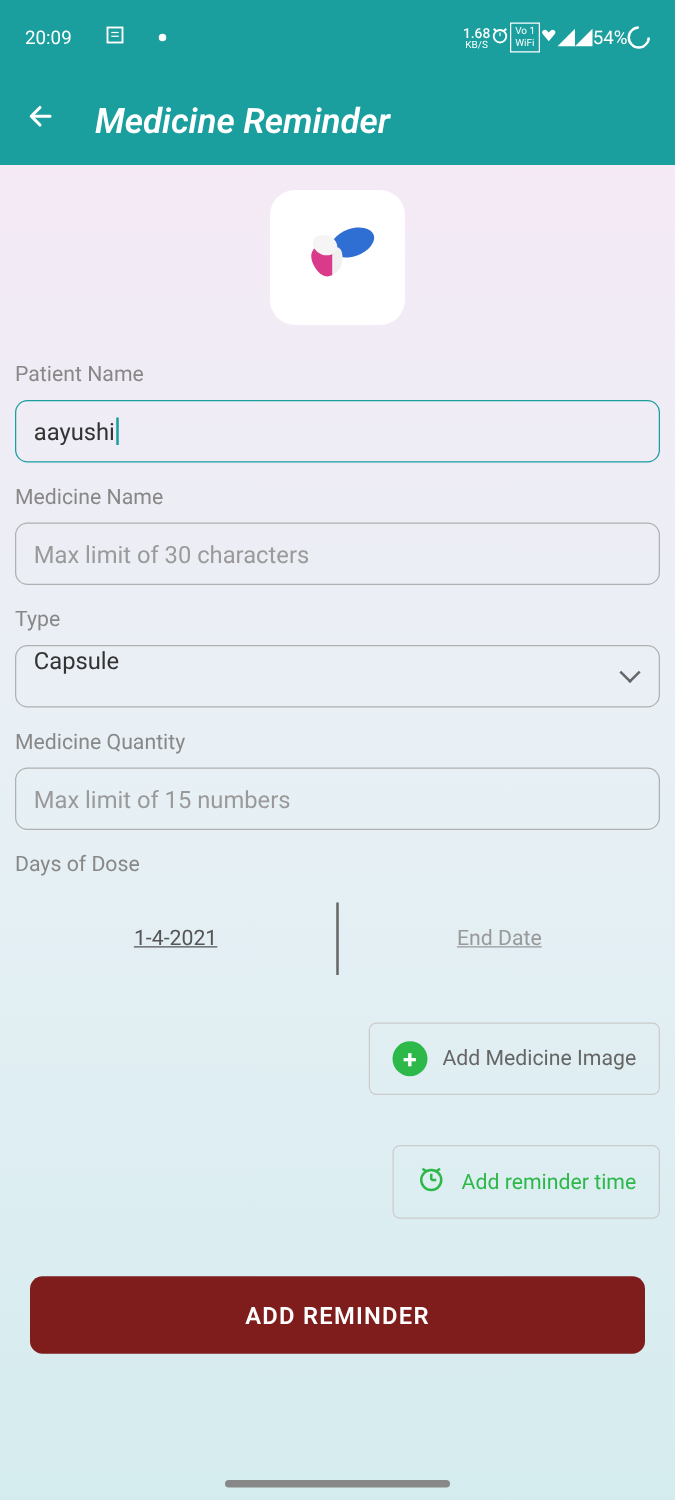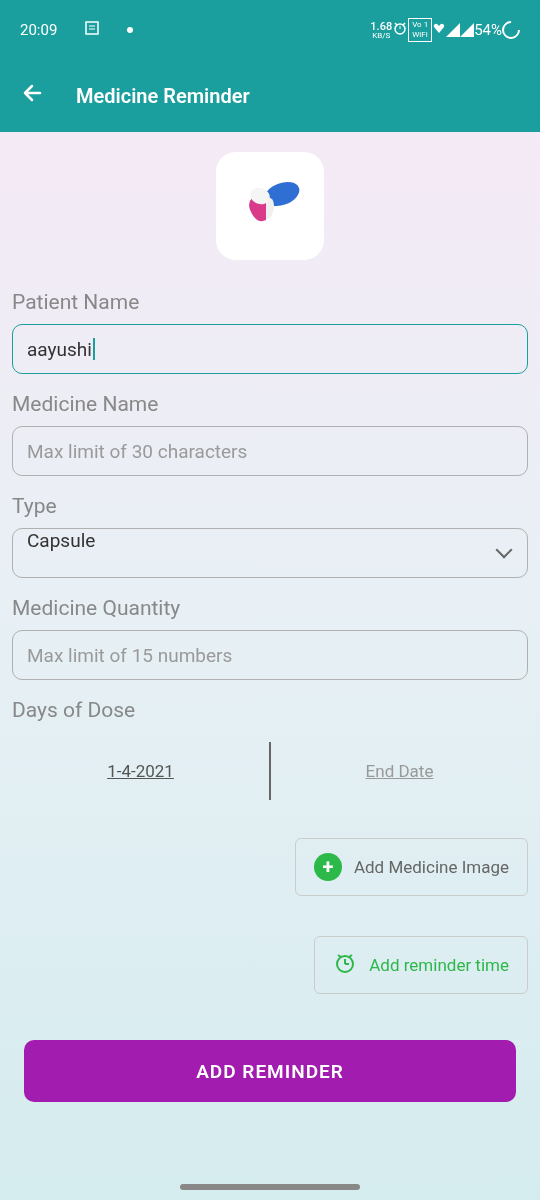--- a/index.html
+++ b/index.html
@@ -12,48 +12,48 @@
 .dot { width: 6px; height: 6px; background: #fff; border-radius: 50%; }
 .kbs { display: flex; flex-direction: column; align-items: center; font-size: 10px; line-height: 1; }
 .kbs-top { font-size: 11px; font-weight: 500; }
 .kbs-bot { font-size: 8px; }
 .wifi-box { border: 1px solid #fff; padding: 1px 3px; font-size: 8px; line-height: 1.2; }
 .signal { width: 0; height: 0; border-left: 14px solid transparent; border-bottom: 14px solid #fff; }
 .circle { width: 18px; height: 18px; border: 2px solid #fff; border-radius: 50%; border-top-color: transparent; transform: rotate(45deg); }
 
 .app-bar { height: 72px; background: #1a9e9e; display: flex; align-items: center; padding: 0 20px; gap: 30px; }
 .back-arrow { color: #fff; font-size: 26px; }
-.app-title { color: #fff; font-size: 20px; font-weight: 600; }
+.app-title { color: #fff; font-size: 28px; font-weight: 600; font-style: italic; }
 
 .content { padding: 20px 12px; }
 
 .logo-wrap { display: flex; justify-content: center; margin-bottom: 30px; }
 .logo { width: 108px; height: 108px; background: #fff; border-radius: 20px; display: flex; align-items: center; justify-content: center; }
 
-.label { color: #888; font-size: 21px; margin-bottom: 10px; margin-top: 18px; }
+.label { color: #888; font-size: 17px; margin-bottom: 10px; margin-top: 18px; }
 .input { width: 100%; height: 50px; border: 1.5px solid #b0b0b0; border-radius: 10px; padding: 0 14px; font-size: 19px; background: transparent; color: #333; }
 .input::placeholder { color: #9a9a9a; }
 .input.active { border-color: #1a9e9e; }
 .cursor { display: inline-block; width: 2px; height: 22px; background: #1a9e9e; vertical-align: middle; margin-left: 1px; }
 
 .select-wrap { position: relative; }
 .select-wrap::after { content: ''; position: absolute; right: 18px; top: 50%; transform: translateY(-50%) rotate(45deg); width: 10px; height: 10px; border-right: 2px solid #666; border-bottom: 2px solid #666; margin-top: -3px; pointer-events: none; }
 
 .dates { display: flex; margin-top: 18px; height: 62px; align-items: center; }
 .date-col { flex: 1; text-align: center; font-size: 17px; text-decoration: underline; }
 .date-start { color: #555; }
 .date-end { color: #999; }
 .date-divider { width: 2px; height: 58px; background: #666; }
 
 .btn-row { display: flex; justify-content: flex-end; margin-top: 36px; }
 .btn-outline { display: flex; align-items: center; gap: 12px; border: 1.5px solid #ccc; border-radius: 6px; padding: 14px 18px; font-size: 17px; color: #666; background: transparent; }
 .plus-circle { width: 28px; height: 28px; background: #2db84a; border-radius: 50%; display: flex; align-items: center; justify-content: center; color: #fff; font-size: 20px; font-weight: bold; }
 .btn-outline.green { color: #2db84a; }
 
-.primary-btn { width: calc(100% - 24px); margin: 46px 12px 0; height: 62px; background: #a21caf; border: none; border-radius: 10px; color: #fff; font-size: 19px; font-weight: 600; letter-spacing: 1px; }
+.primary-btn { width: calc(100% - 24px); margin: 46px 12px 0; height: 62px; background: #7f1d1d; border: none; border-radius: 10px; color: #fff; font-size: 19px; font-weight: 600; letter-spacing: 1px; }
 
 .nav-indicator { position: absolute; bottom: 10px; left: 50%; transform: translateX(-50%); width: 180px; height: 6px; background: #888; border-radius: 3px; }
 </style>
 </head>
 <body>
 
 <div class="status-bar">
   <div class="status-left">
     <span>20:09</span>
     <span class="status-icon">

